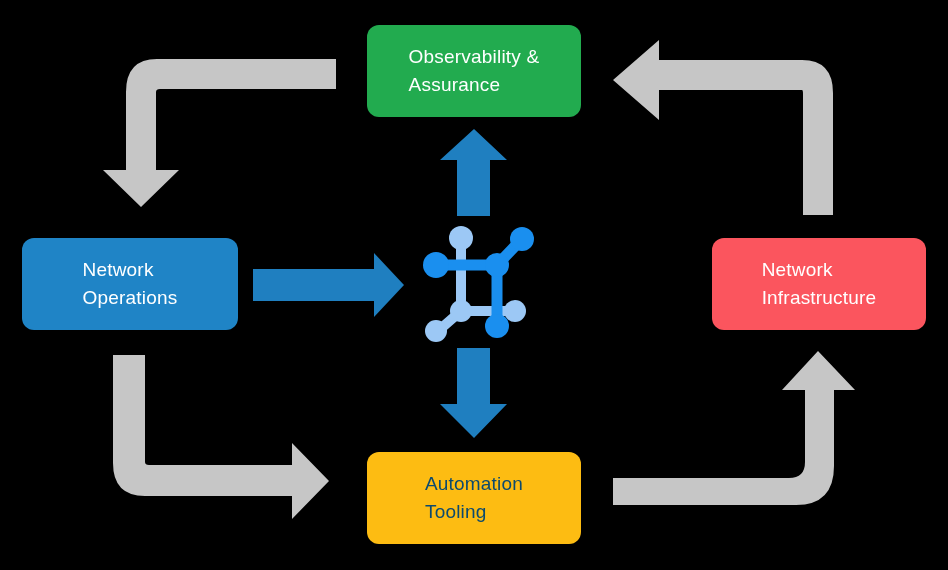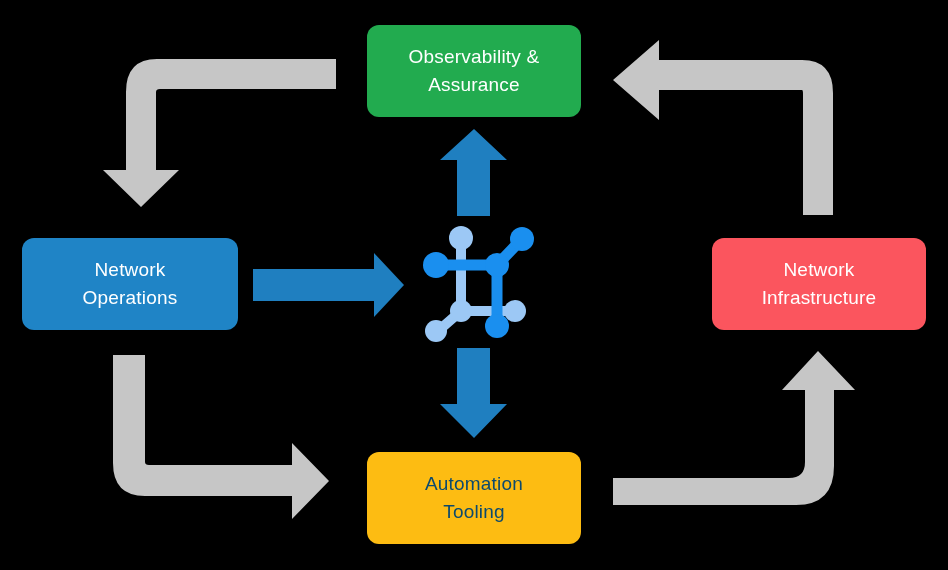--- a/index.html
+++ b/index.html
@@ -14,21 +14,20 @@
     background: #000000;
     overflow: hidden;
     font-family: "Liberation Sans", sans-serif;
   }
   .node-box {
     position: absolute;
     border-radius: 12px;
     display: flex;
     align-items: center;
     justify-content: center;
-    text-align: center;
     color: #ffffff;
     font-size: 19px;
     line-height: 1.45;
     font-weight: 400;
     letter-spacing: 0.2px;
     box-sizing: border-box;
     padding: 6px 10px;
     white-space: pre-line;
   }
   #box-observability {

